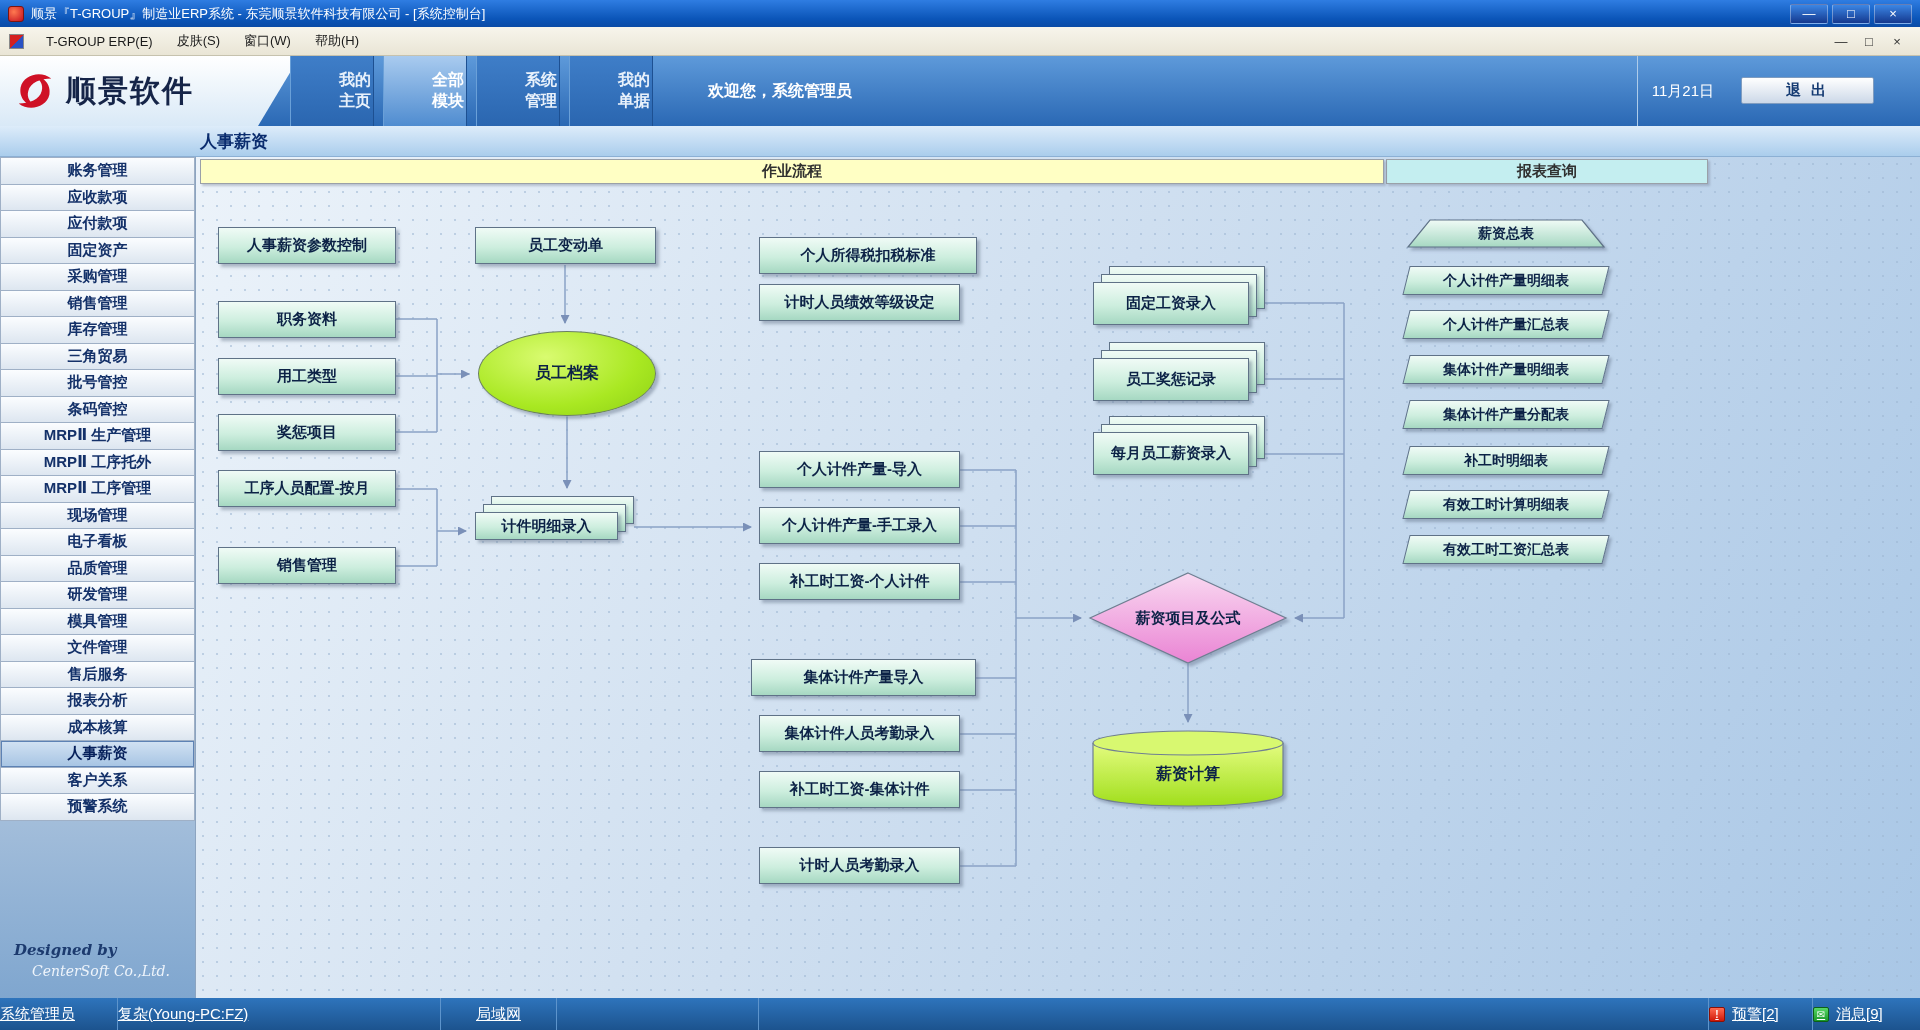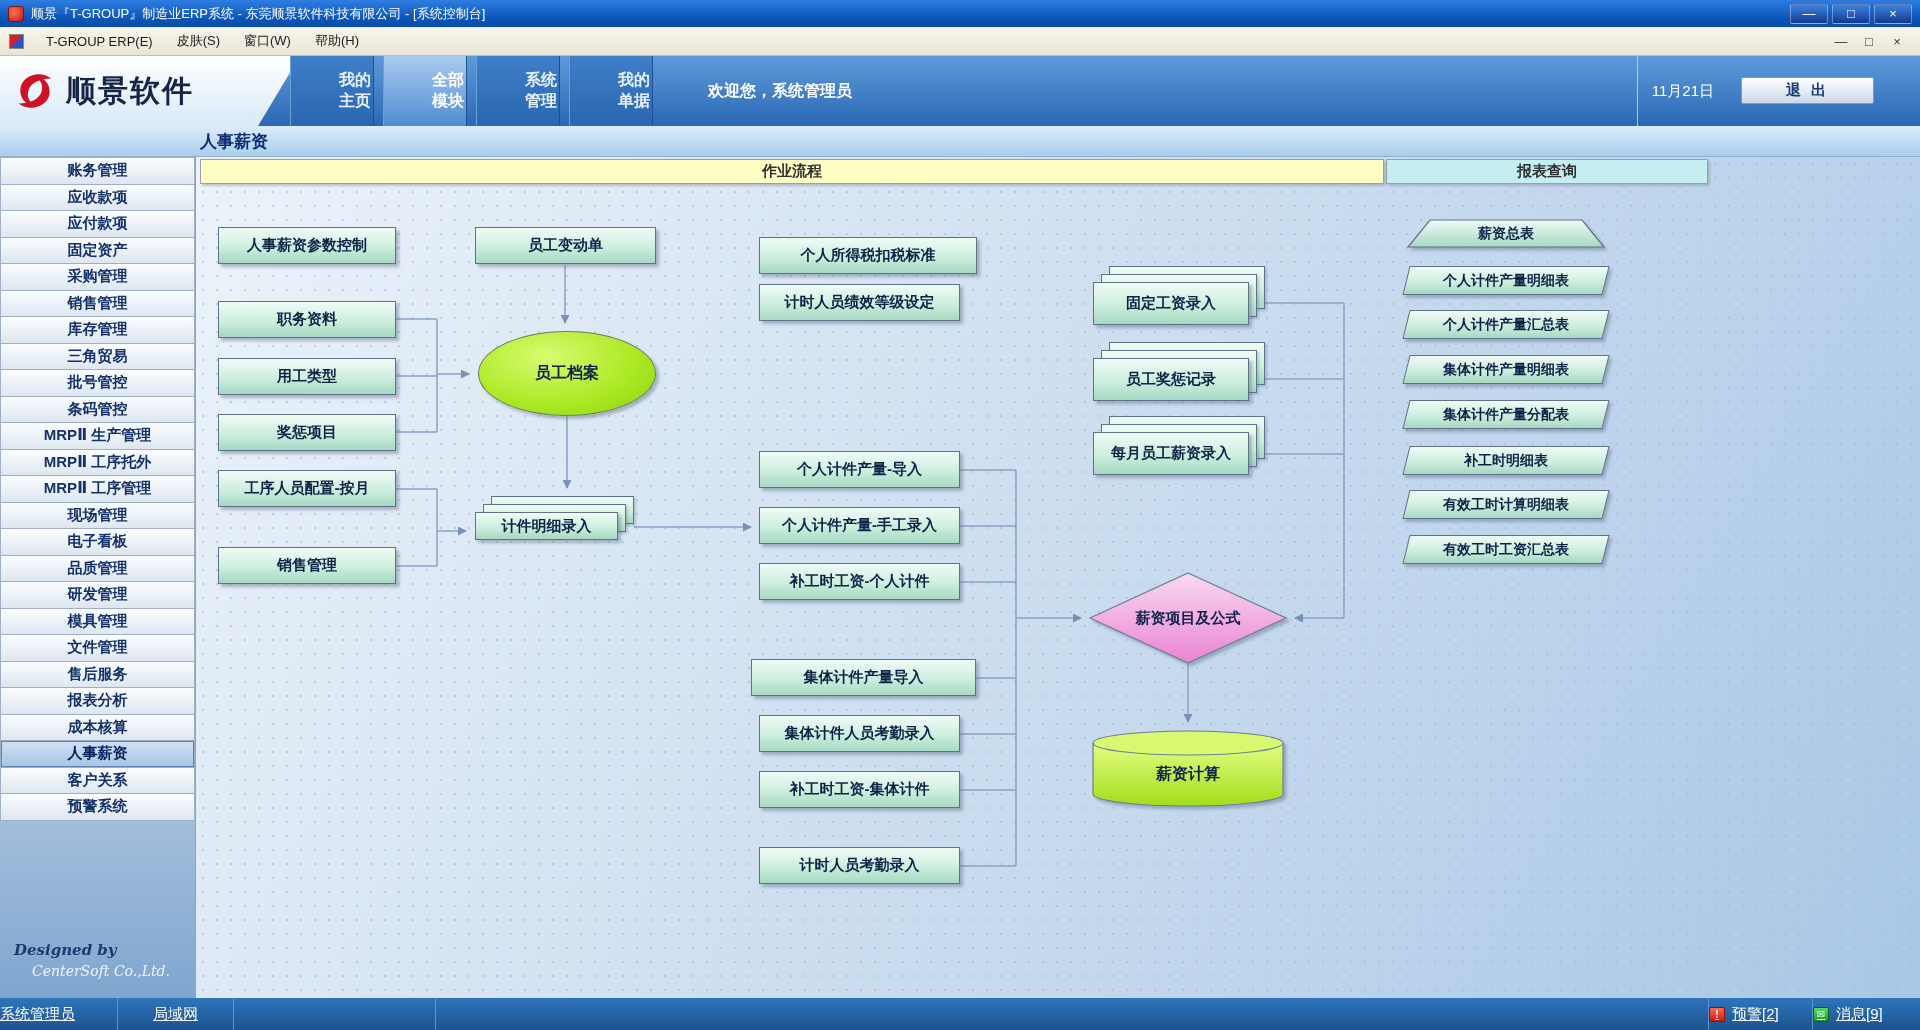--- a/index.html
+++ b/index.html
@@ -331,20 +331,23 @@
       <span>有效工时计算明细表</span>
     </div>
   <div class="report" style="top:535px">
       <span>有效工时工资汇总表</span>
     </div>
 
   <div class="statusbar">
     <div class="sb-seg" style="width:118px">
       <span>系统管理员</span>
     </div>
+    <div class="sb-seg" style="width:323px">
+      <span>复杂(Young-PC:FZ)</span>
+    </div>
     <div class="sb-seg" style="width:116px;justify-content:center">
       <span>局域网</span>
     </div>
     <div class="sb-seg" style="width:202px"></div>
     <div class="sb-spacer"></div>
     <div class="sb-seg sb-right" style="width:104px">
       <span class="icon-alert">!</span>
       <span>预警[2]</span>
     </div>
     <div class="sb-seg sb-right" style="width:108px">

